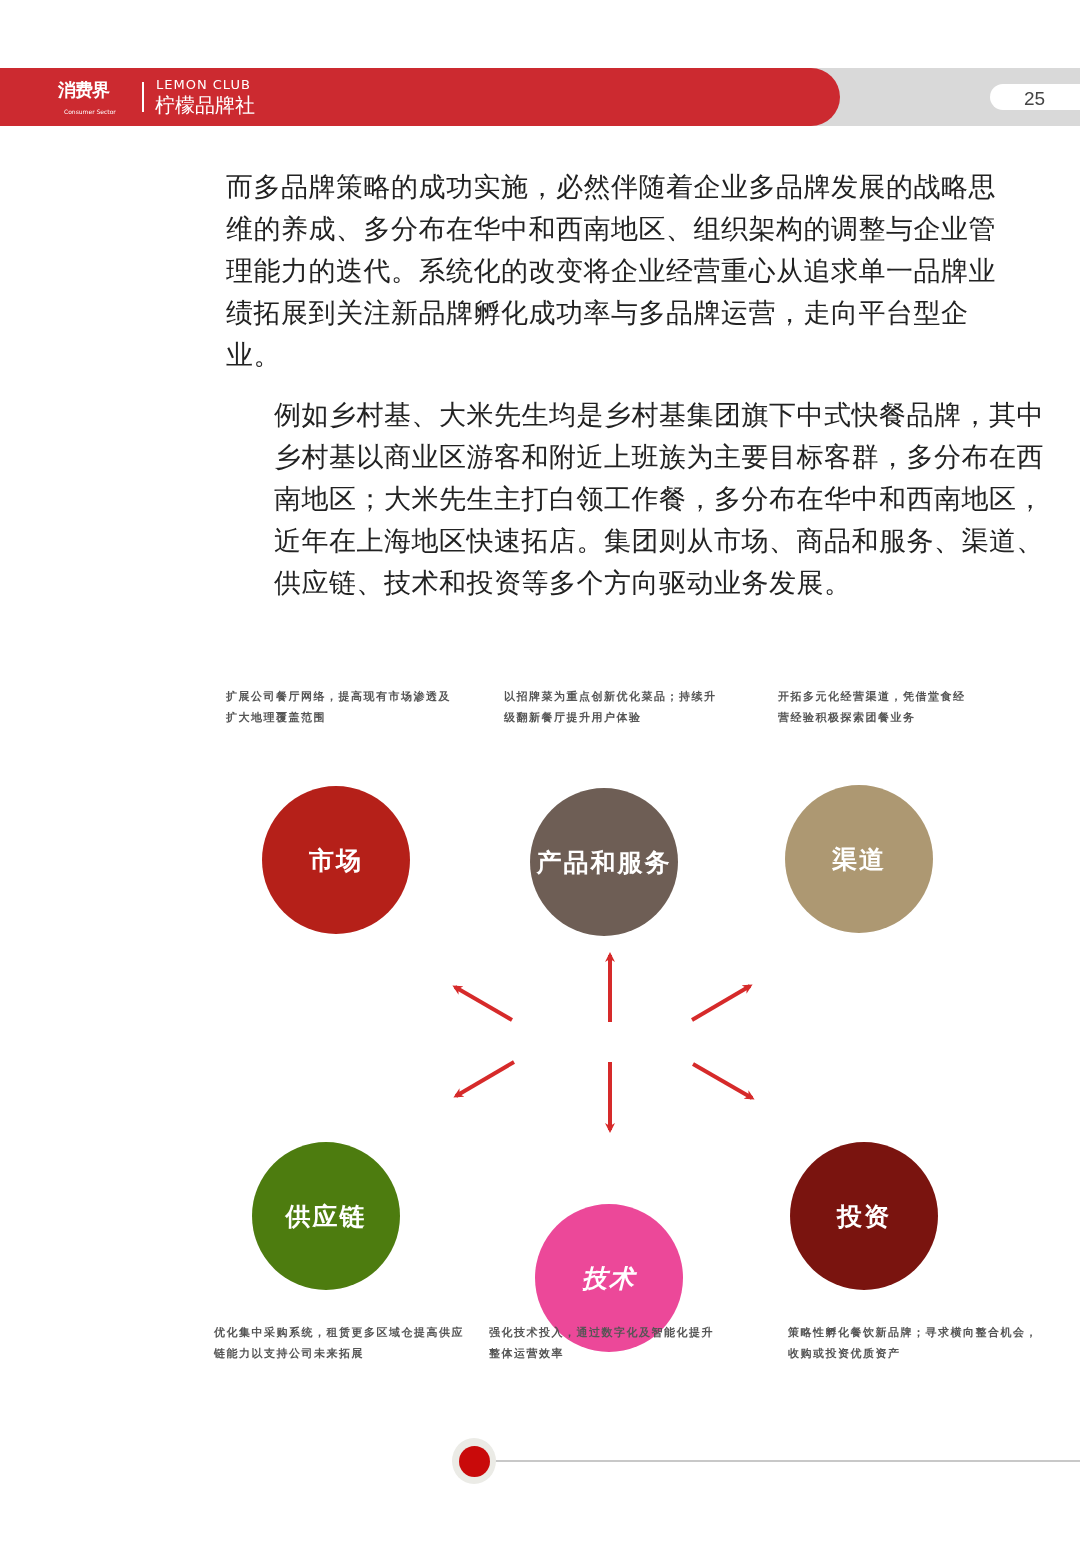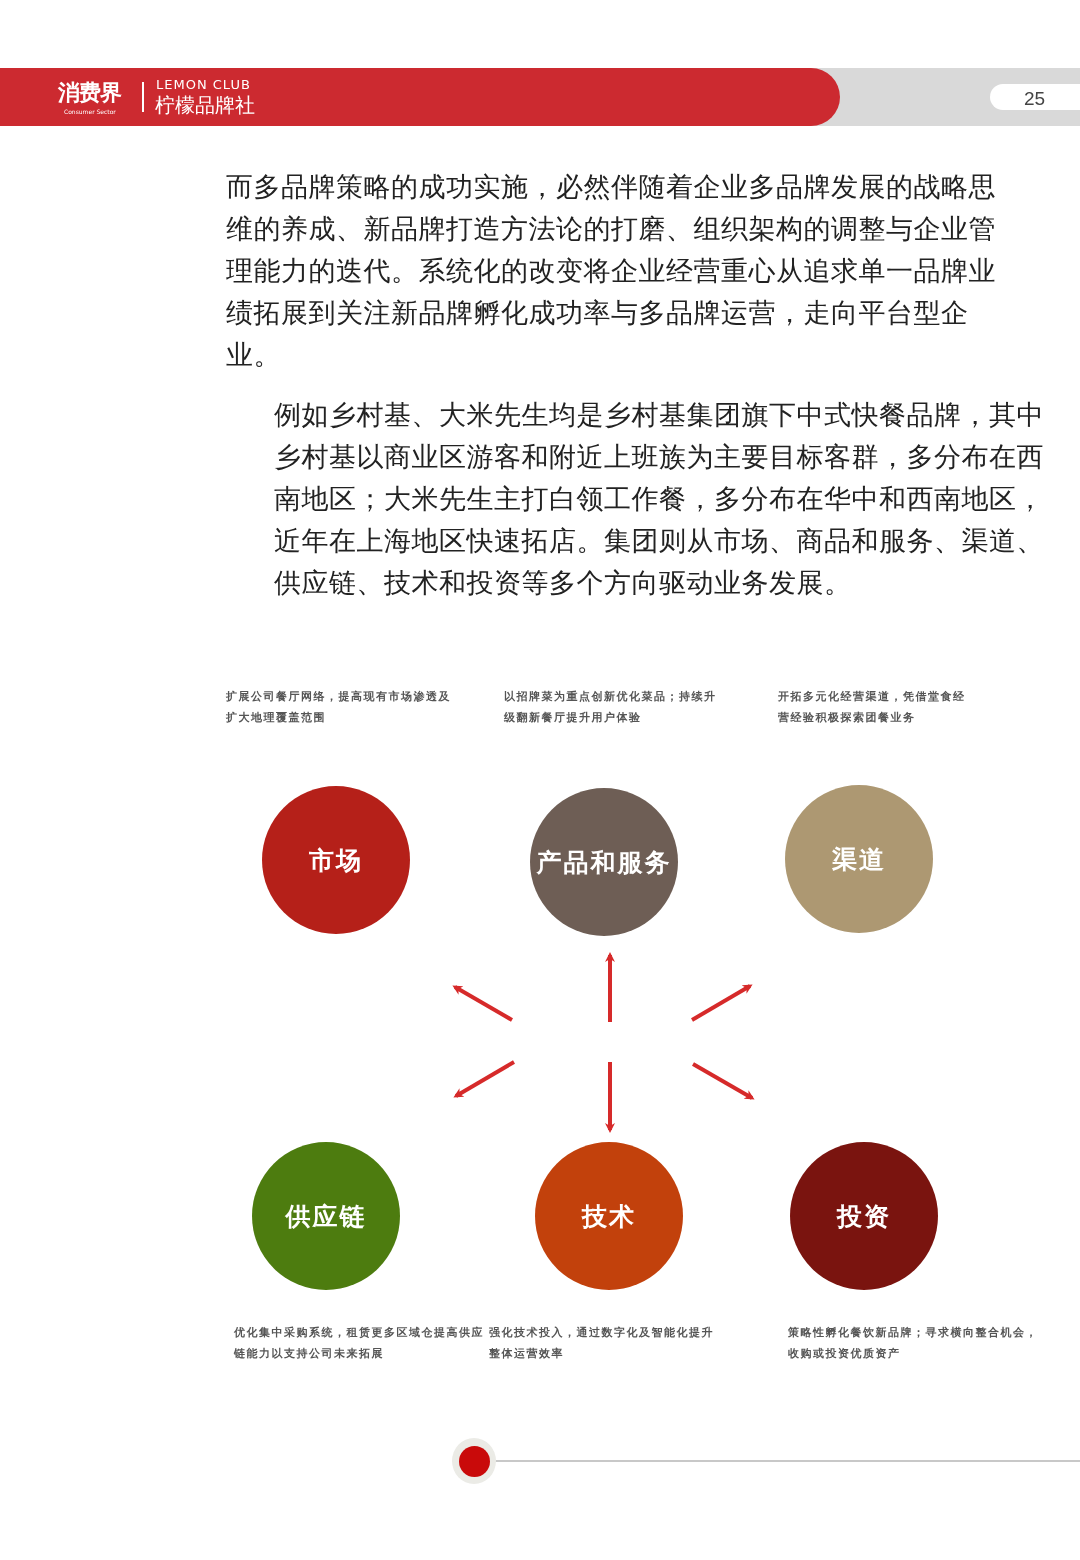--- a/index.html
+++ b/index.html
@@ -1,21 +1,21 @@
 <!DOCTYPE html>
 <html><head>
 <meta charset="utf-8">
 <style>
   html, body { margin:0; padding:0; }
   body { width:1080px; height:1560px; background:#ffffff; position:relative; overflow:hidden;
          font-family:"DejaVu Sans", "Liberation Sans", sans-serif; }
   .header-gray { position:absolute; left:0; top:68px; width:1080px; height:58px; background:#d9d9d9; }
   .header-red { position:absolute; left:0; top:68px; width:840px; height:58px; background:#cc2a30;
                 border-radius:0 30px 30px 0; display:flex; align-items:center; }
-  .logo-cn { position:absolute; left:58px; top:10px; color:#fff; font-size:22px; font-weight:bold; letter-spacing:-1px; }
+  .logo-cn { position:absolute; left:58px; top:10px; color:#fff; font-size:18px; font-weight:bold; letter-spacing:-1px; }
   .logo-sub { position:absolute; left:64px; top:40px; color:#fff; font-size:6px; }
   .logo-divider { position:absolute; left:142px; top:14px; width:2px; height:30px; background:#fff; }
   .lemon-en { position:absolute; left:156px; top:9px; color:#fff; font-size:13px; letter-spacing:1px; }
   .lemon-cn { position:absolute; left:155px; top:24px; color:#fff; font-size:20px; font-weight:normal; }
   .report-title { position:absolute; left:295px; top:10px; color:#fff; font-size:29px; letter-spacing:1px; }
   .page-pill { position:absolute; left:990px; top:84px; width:100px; height:26px; background:#fff;
                border-radius:13px 0 0 13px; }
   .page-num { position:absolute; left:1024px; top:88px; font-size:19px; color:#444; font-family:"Liberation Sans", sans-serif; }
 
   .para { position:absolute; left:226px; width:780px; font-size:27px; line-height:42px; color:#222;
@@ -41,21 +41,21 @@
 <div class="header-red">
   <span class="logo-cn">消费界</span>
   <span class="logo-sub">Consumer Sector</span>
   <span class="logo-divider"></span>
   <span class="lemon-en">LEMON CLUB</span>
   <span class="lemon-cn">柠檬品牌社</span>
 </div>
 <div class="page-pill"></div>
 <span class="page-num">25</span>
 
-<div class="para p1">而多品牌策略的成功实施，必然伴随着企业多品牌发展的战略思维的养成、新品牌打造方法论的打磨、组织架构的调整与企业管理能力的迭代。系统化的改变将企业经营重心从追求单一品牌业绩拓展到关注新品牌孵化成功率与多品牌运营，走向平台型企业。</div>
+<div class="para p1">而多品牌策略的成功实施，必然伴随着企业多品牌发展的战略思维的养成、多分布在华中和西南地区、组织架构的调整与企业管理能力的迭代。系统化的改变将企业经营重心从追求单一品牌业绩拓展到关注新品牌孵化成功率与多品牌运营，走向平台型企业。</div>
 <div class="para p2">例如乡村基、大米先生均是乡村基集团旗下中式快餐品牌，其中乡村基以商业区游客和附近上班族为主要目标客群，多分布在西南地区；大米先生主打白领工作餐，多分布在华中和西南地区，近年在上海地区快速拓店。集团则从市场、商品和服务、渠道、供应链、技术和投资等多个方向驱动业务发展。</div>
 
 <div class="desc" style="left:226px; top:686px; width:232px;">扩展公司餐厅网络，提高现有市场渗透及扩大地理覆盖范围</div>
 <div class="desc" style="left:504px; top:686px; width:216px;">以招牌菜为重点创新优化菜品；持续升级翻新餐厅提升用户体验</div>
 <div class="desc" style="left:778px; top:686px; width:196px;">开拓多元化经营渠道，凭借堂食经营经验积极探索团餐业务</div>
 
 <div class="circle" style="left:262px; top:786px; background:#b52019;">
   <span>市场</span>
 </div>
 <div class="circle" style="left:530px; top:788px; background:#6e5e55;">
@@ -77,26 +77,26 @@
     <line x1="692" y1="1020" x2="750" y2="986"></line>
     <line x1="514" y1="1062" x2="456" y2="1096"></line>
     <line x1="610" y1="1062" x2="610" y2="1130"></line>
     <line x1="693" y1="1064" x2="752" y2="1098"></line>
   </g>
 </svg>
 
 <div class="circle" style="left:252px; top:1142px; background:#4d7c0f;">
   <span>供应链</span>
 </div>
-<div class="circle" style="left:535px; top:1142px; background:#c2410c;">
+<div class="circle" style="left:535px; top:1204px; background:#ec4899;font-style:italic;">
   <span>技术</span>
 </div>
 <div class="circle" style="left:790px; top:1142px; background:#7a140f;">
   <span>投资</span>
 </div>
 
-<div class="desc" style="left:214px; top:1322px; width:250px;margin-left:20px;">优化集中采购系统，租赁更多区域仓提高供应链能力以支持公司未来拓展</div>
+<div class="desc" style="left:214px; top:1322px; width:250px;">优化集中采购系统，租赁更多区域仓提高供应链能力以支持公司未来拓展</div>
 <div class="desc" style="left:489px; top:1322px; width:232px;">强化技术投入，通过数字化及智能化提升整体运营效率</div>
 <div class="desc" style="left:788px; top:1322px; width:250px;">策略性孵化餐饮新品牌；寻求横向整合机会，收购或投资优质资产</div>
 
 <div class="footer-line"></div>
 <div class="footer-dot-outer"></div>
 <div class="footer-dot"></div>
 
 </body></html>

